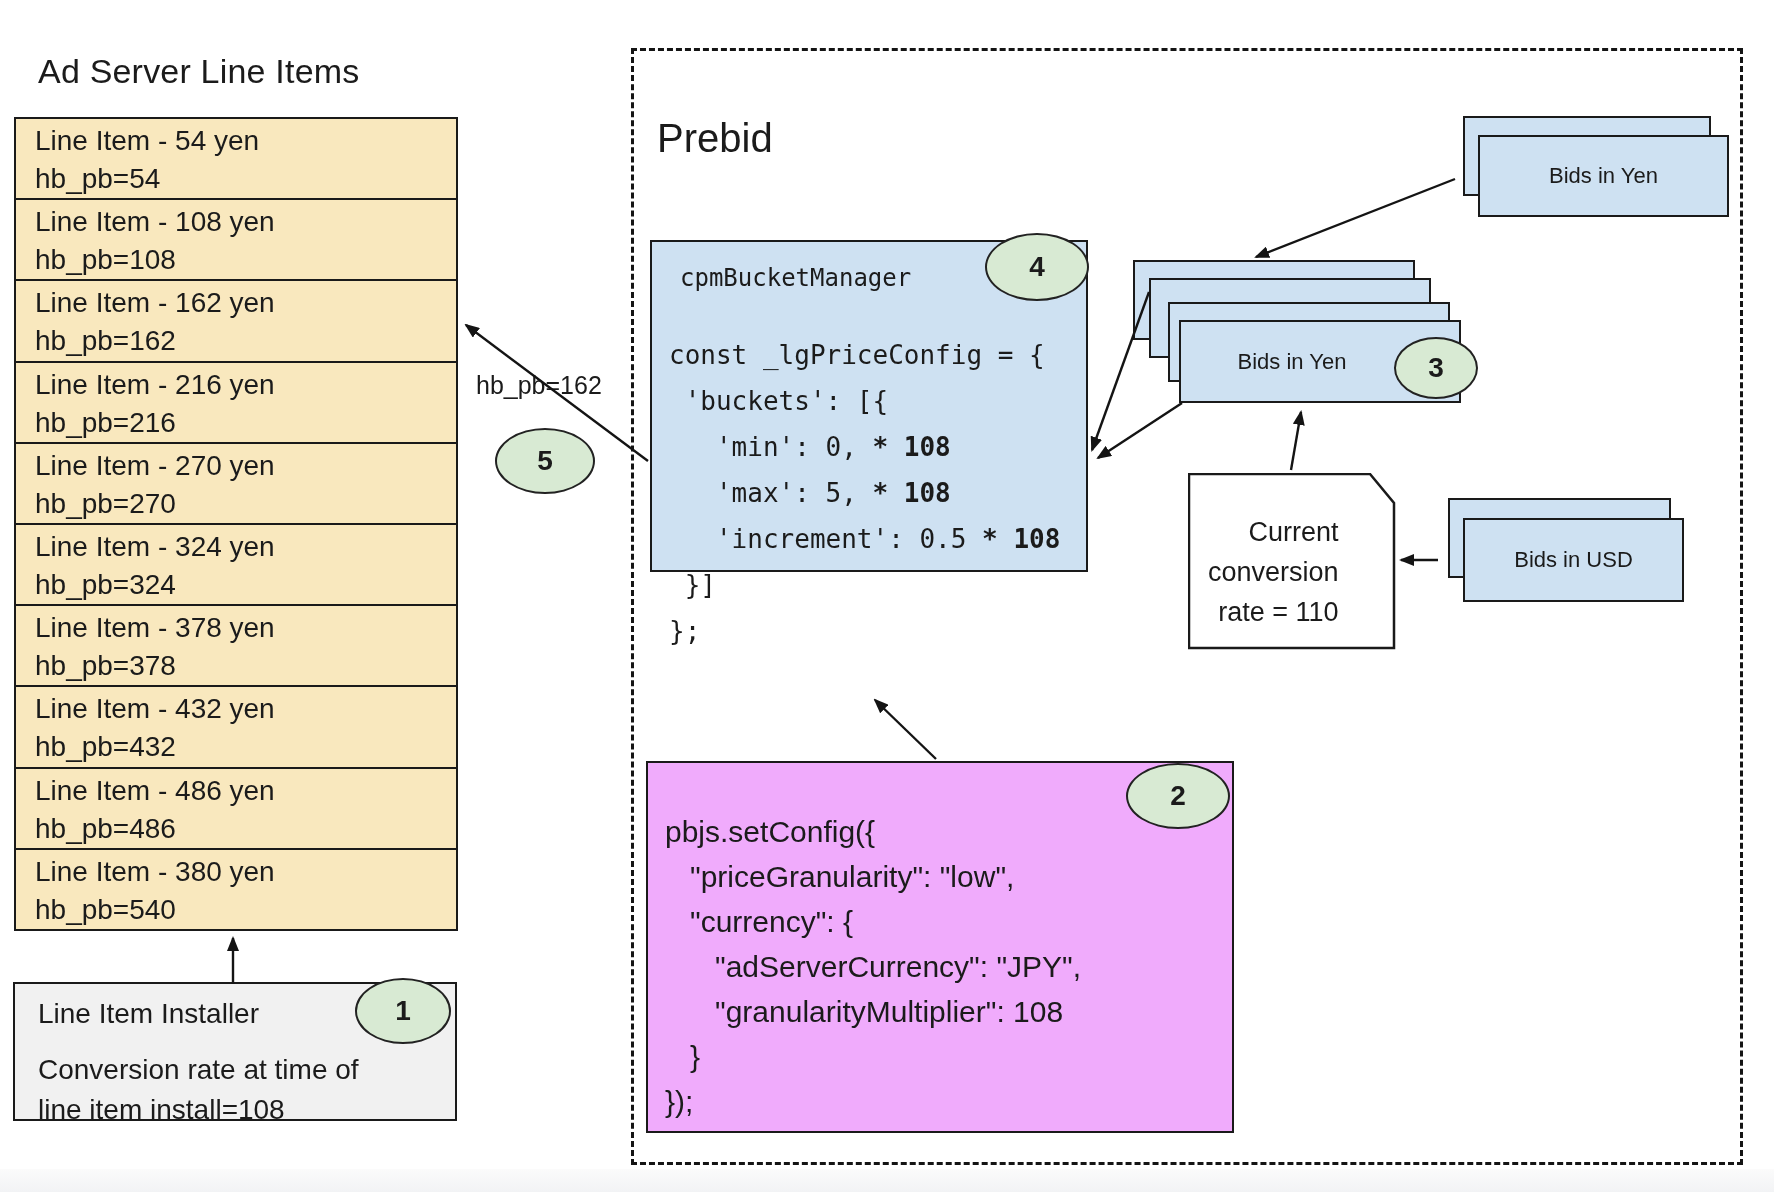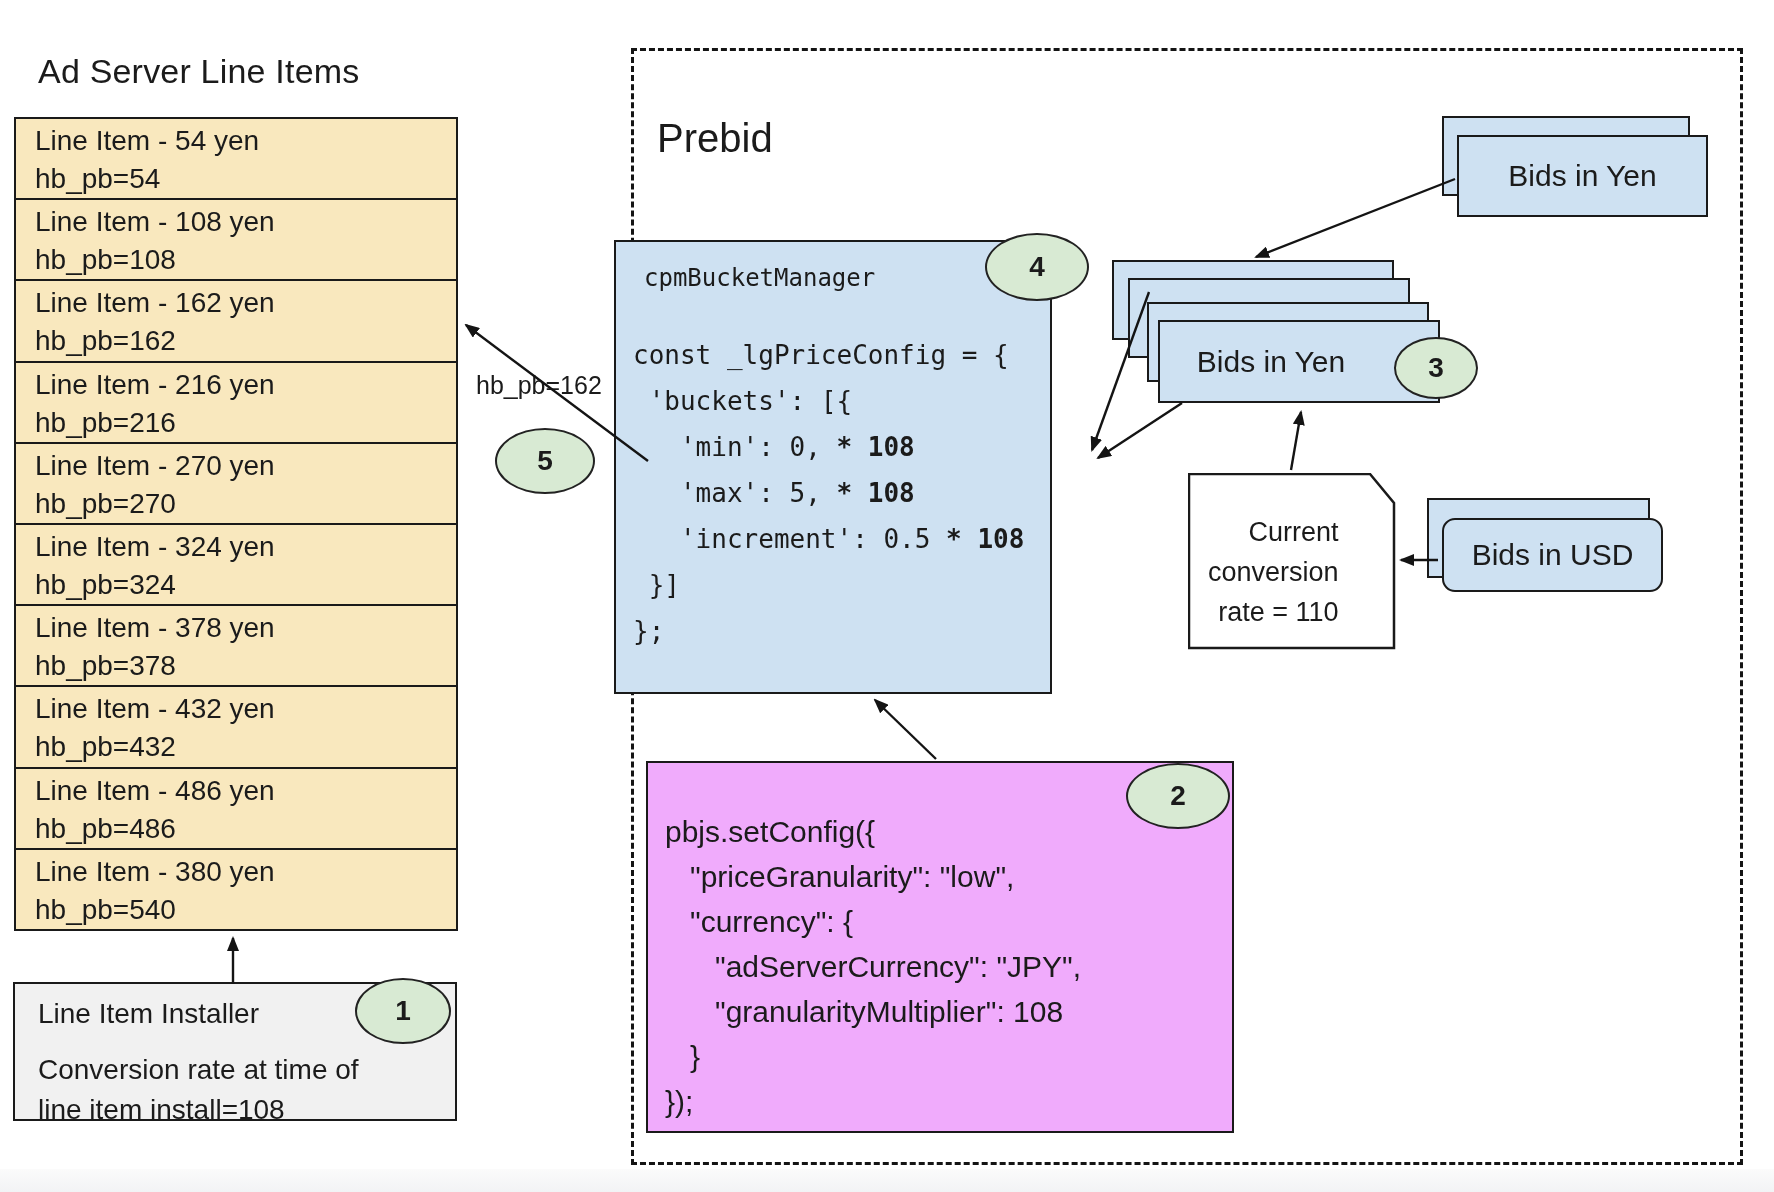--- a/index.html
+++ b/index.html
@@ -26,36 +26,36 @@
   .installer{
     left:13px;top:982px;width:444px;height:139px;background:var(--gray);
     border:2px solid var(--line);z-index:10;padding:14px 0 0 23px;font-size:28px;
   }
   .installer .note{margin-top:20px;line-height:40px;}
   
   .prebid-box{left:631px;top:48px;width:1112px;height:1117px;
     border:3px dashed #141414;z-index:5;}
   .prebid-title{left:657px;top:72px;font-size:40px;margin-top:44px;}
   
-  .cpm{left:614px;top:240px;width:438px;height:454px;background:var(--blue);
+  .cpm{left:650px;top:240px;width:438px;height:332px;background:var(--blue);
     border:2px solid var(--line);z-index:10;}
   .cpm-label{position:absolute;left:28px;top:22px;
     font-family:"DejaVu Sans Mono",monospace;font-size:24px;}
   .cpm-code{position:absolute;left:17px;top:90px;
     font-family:"DejaVu Sans Mono",monospace;font-size:26px;line-height:46px;
     white-space:pre;}
   .cpm-code b{font-weight:700;}
   
   .pbjs{left:646px;top:761px;width:588px;height:372px;background:#f0abfc;
     border:2px solid var(--line);z-index:10;}
   .pbjs-code{position:absolute;left:17px;top:46px;font-size:30px;
     line-height:45px;white-space:pre;}
   
   .card{border:2px solid var(--line);background:var(--blue);z-index:10;
-    display:flex;align-items:center;justify-content:center;font-size:30px;}
+    display:flex;align-items:center;justify-content:center;font-size:22px;margin-left:21px;}
   
   .badge{background:var(--green);border:2px solid #222;border-radius:50%;
     display:flex;align-items:center;justify-content:center;
     font-size:28px;font-weight:600;z-index:40;}
   
   .flow-label{left:476px;top:371px;font-size:25px;z-index:20;}
   .conv-text{left:1208px;top:512px;font-size:27px;line-height:40px;z-index:20;text-align:right;}
   .overlay{left:0;top:0;z-index:30;pointer-events:none;}
   .shape-layer{z-index:9;pointer-events:none;}
   .bottom-strip{left:0;top:1169px;width:1774px;height:23px;
@@ -146,21 +146,21 @@
   <div class="abs card" style="left:1442px;top:116px;width:248px;height:80px;"></div>
   <div class="abs card" style="left:1457px;top:135px;width:251px;height:82px;">Bids in Yen</div>
 
   <div class="abs card" style="left:1112px;top:260px;width:282px;height:80px;"></div>
   <div class="abs card" style="left:1128px;top:278px;width:282px;height:80px;"></div>
   <div class="abs card" style="left:1147px;top:302px;width:282px;height:80px;"></div>
   <div class="abs card" style="left:1158px;top:320px;width:282px;height:83px;padding-right:56px;">Bids in Yen</div>
   <div class="abs badge" style="left:1394px;top:337px;width:84px;height:62px;">3</div>
 
   <div class="abs card" style="left:1427px;top:498px;width:223px;height:80px;"></div>
-  <div class="abs card" style="left:1442px;top:518px;width:221px;height:74px;border-radius:13px;">Bids in USD</div>
+  <div class="abs card" style="left:1442px;top:518px;width:221px;height:84px;">Bids in USD</div>
 
   <svg class="abs shape-layer" style="left:1188px;top:473px;" width="208" height="177">
     <polygon points="1,1 182,1 206,30 206,175 1,175" fill="#ffffff" stroke="#1A1A1A" stroke-width="2.5"></polygon>
   </svg>
   <div class="abs conv-text" id="conv-note">
       <div>Current</div>
       <div>conversion</div>
       <div>rate = 110</div>
     </div>
 

